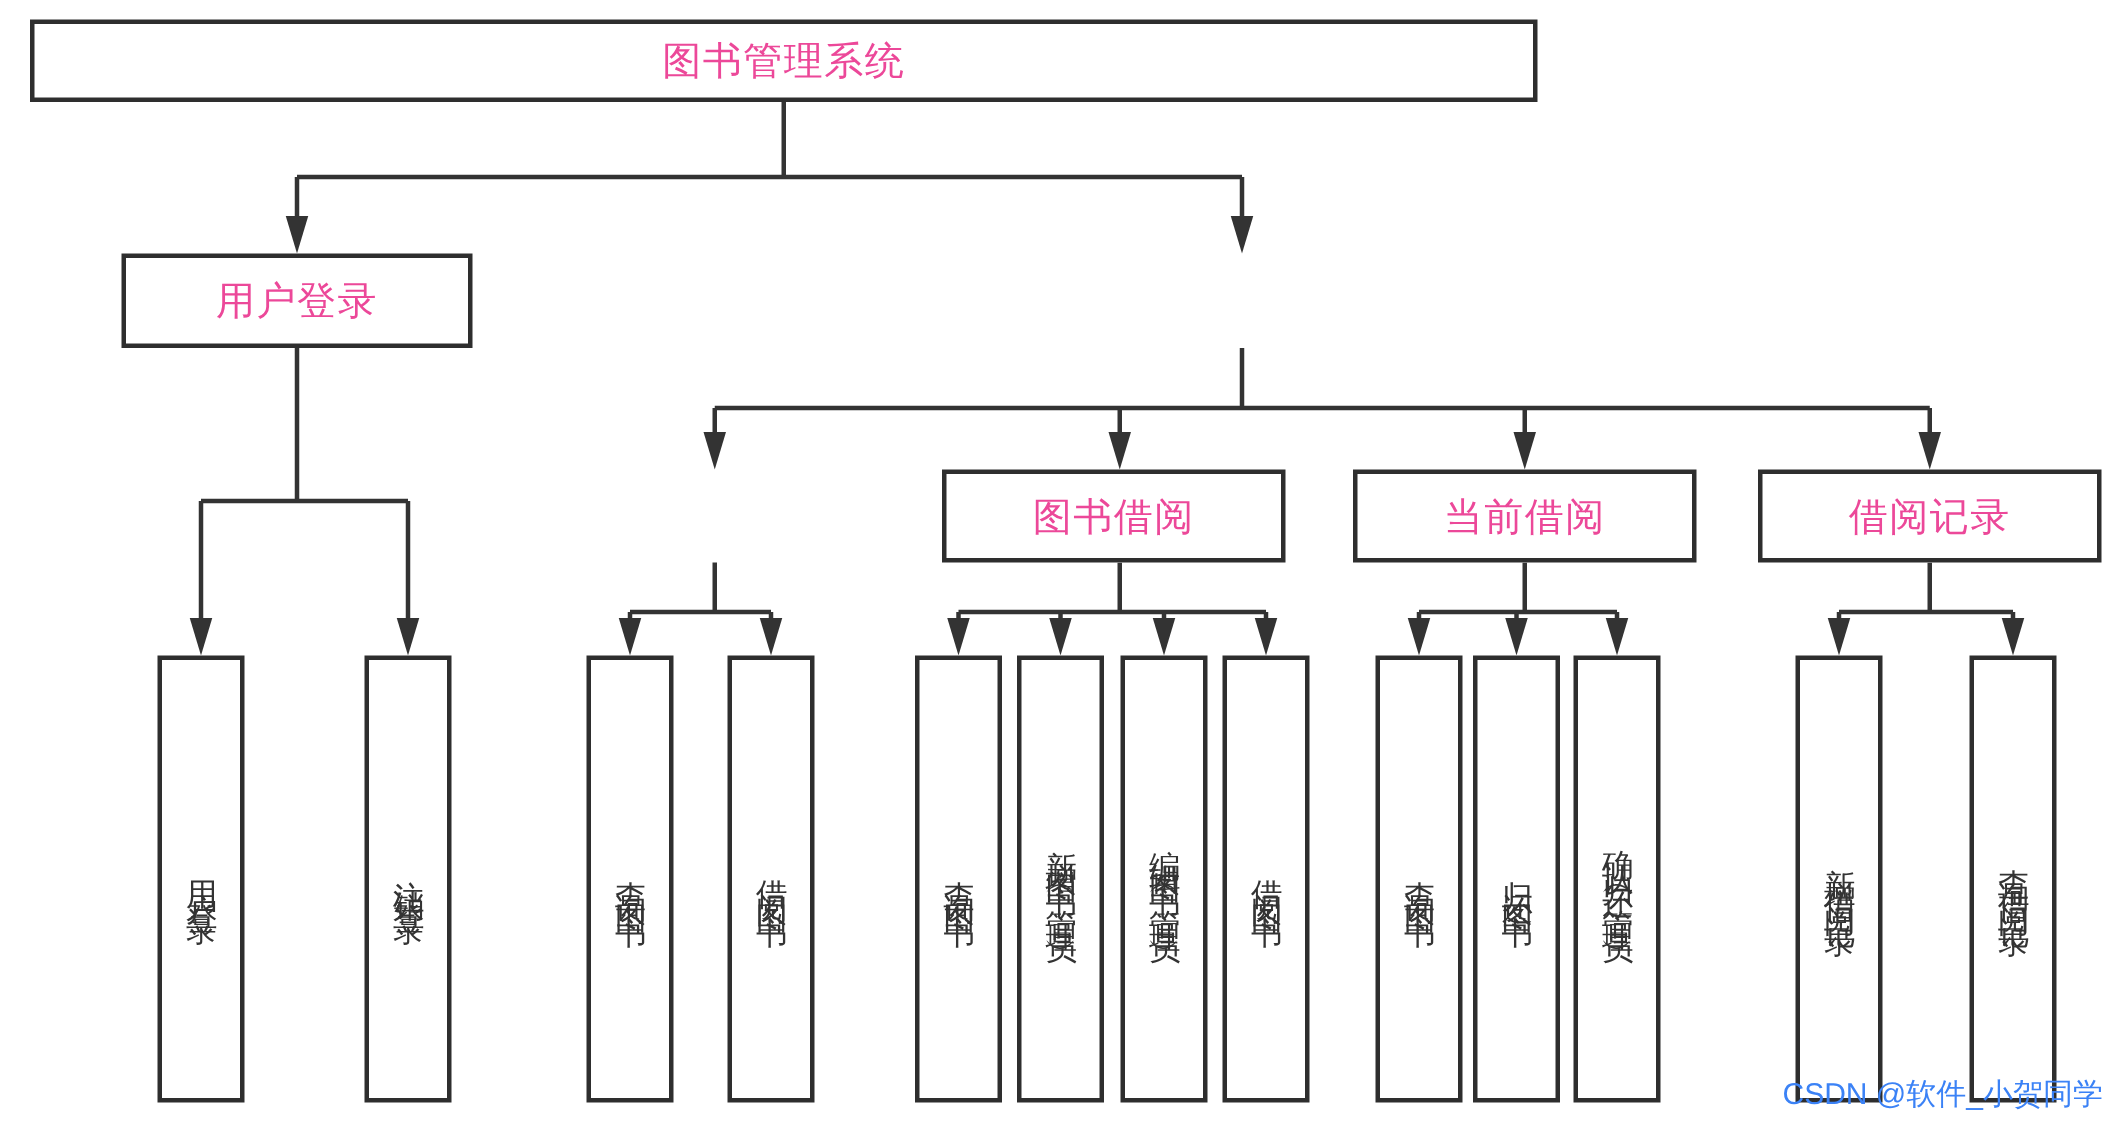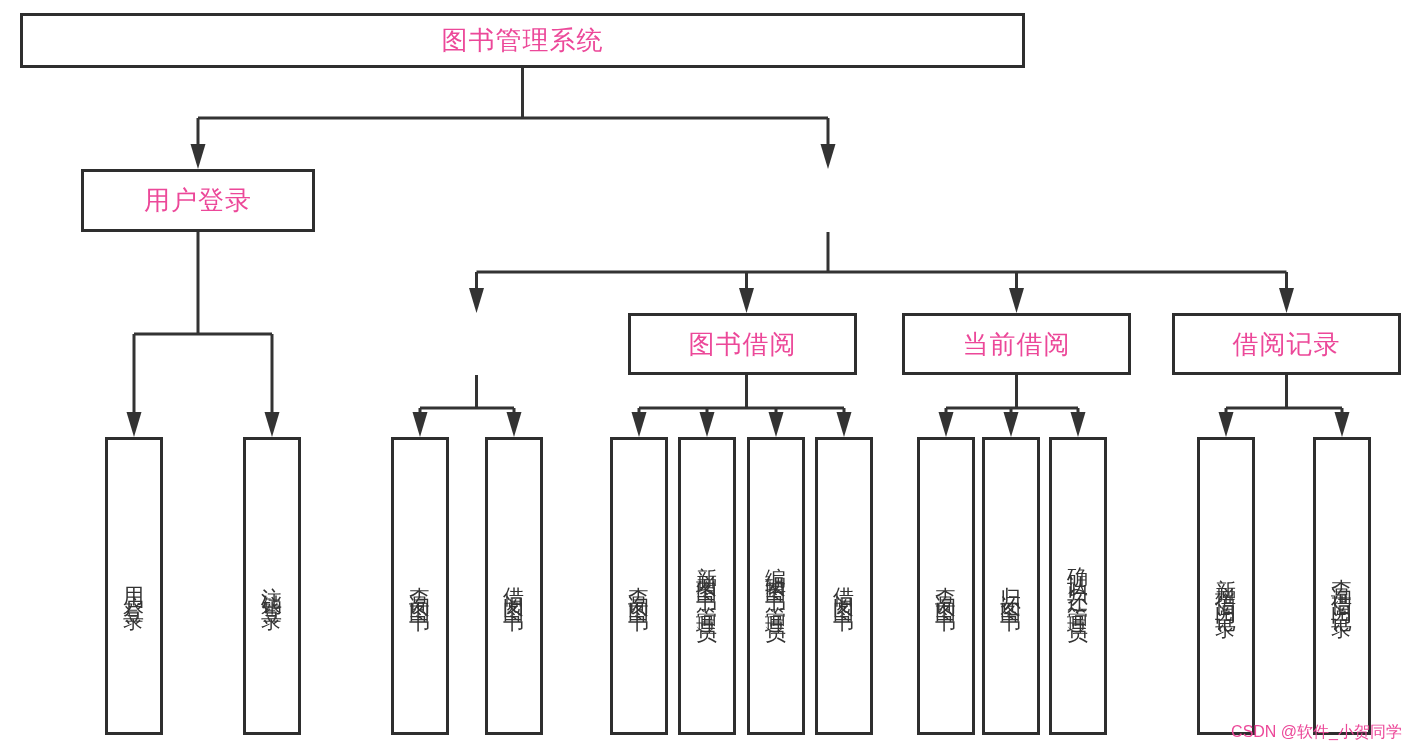--- a/index.html
+++ b/index.html
@@ -44,22 +44,22 @@
     font-size: 21px;
     letter-spacing: 8px;
     line-height: 1.1;
     color: #333333;
     white-space: nowrap;
   }
   .watermark {
     position: absolute;
     right: 3px;
     bottom: 4px;
-    font-size: 16px;
-    color: #ec4899;
+    font-size: 20px;
+    color: #3b82f6;
     z-index: 6;
     white-space: nowrap;
   }
 </style>
 </head>
 <body>
 
 <div class="stage">
 
   <svg class="connectors" width="1405" height="747" viewBox="0 0 1405 747">

